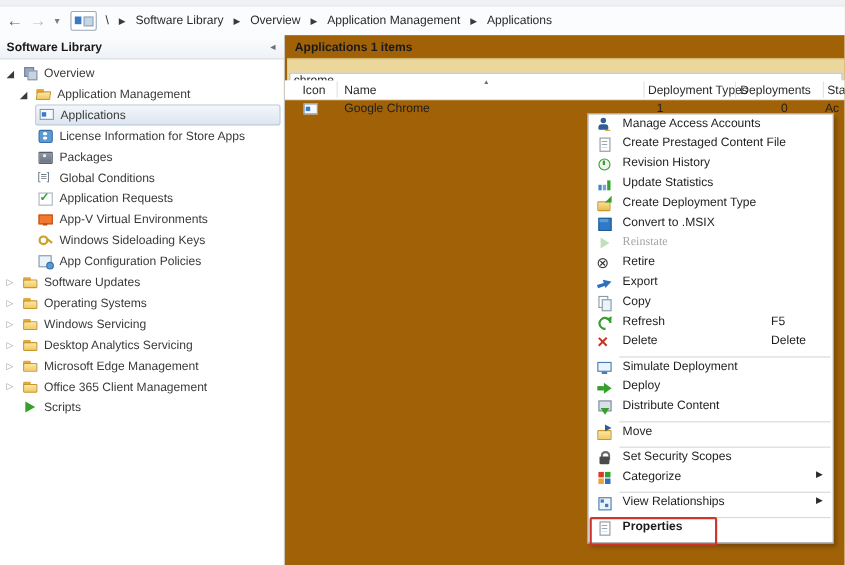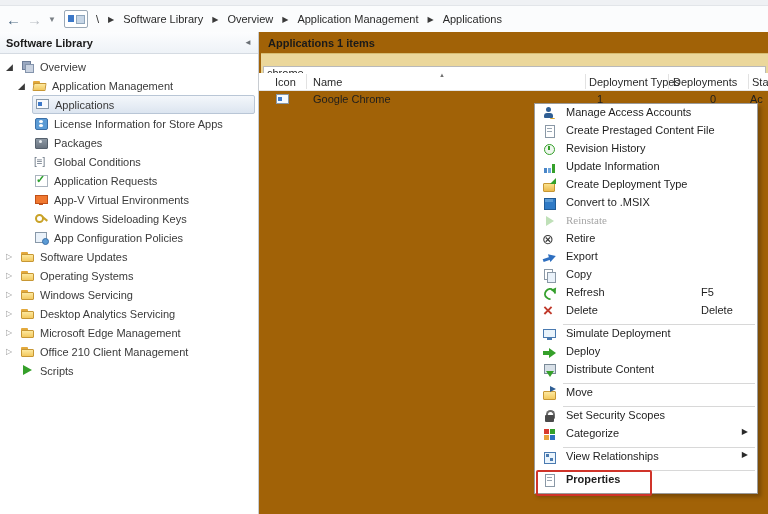--- a/index.html
+++ b/index.html
@@ -266,21 +266,21 @@
           <span class="sel-box">
               <span class="ti ic-folder"></span>
           <span class="tlabel">Microsoft Edge Management</span>
             </span>
         </div>
 
         <div class="trow lvl0">
           <span class="exp collapsed">▷</span>
           <span class="sel-box">
               <span class="ti ic-folder"></span>
-          <span class="tlabel">Office 210 Client Management</span>
+          <span class="tlabel">Office 365 Client Management</span>
             </span>
         </div>
 
         <div class="trow lvl0">
           <span class="exp"></span>
           <span class="sel-box">
               <span class="ti ic-scripts"></span>
           <span class="tlabel">Scripts</span>
             </span>
         </div>
@@ -327,21 +327,21 @@
     <div class="mitem">
       <span class="mi mi-file"></span>
       <span class="mlabel">Create Prestaged Content File</span>
     </div>
     <div class="mitem">
       <span class="mi mi-clock"></span>
       <span class="mlabel">Revision History</span>
     </div>
     <div class="mitem">
       <span class="mi mi-stats"></span>
-      <span class="mlabel">Update Information</span>
+      <span class="mlabel">Update Statistics</span>
     </div>
     <div class="mitem">
       <span class="mi mi-cdt"></span>
       <span class="mlabel">Create Deployment Type</span>
     </div>
     <div class="mitem">
       <span class="mi mi-msix"></span>
       <span class="mlabel">Convert to .MSIX</span>
     </div>
     <div class="mitem disabled">

